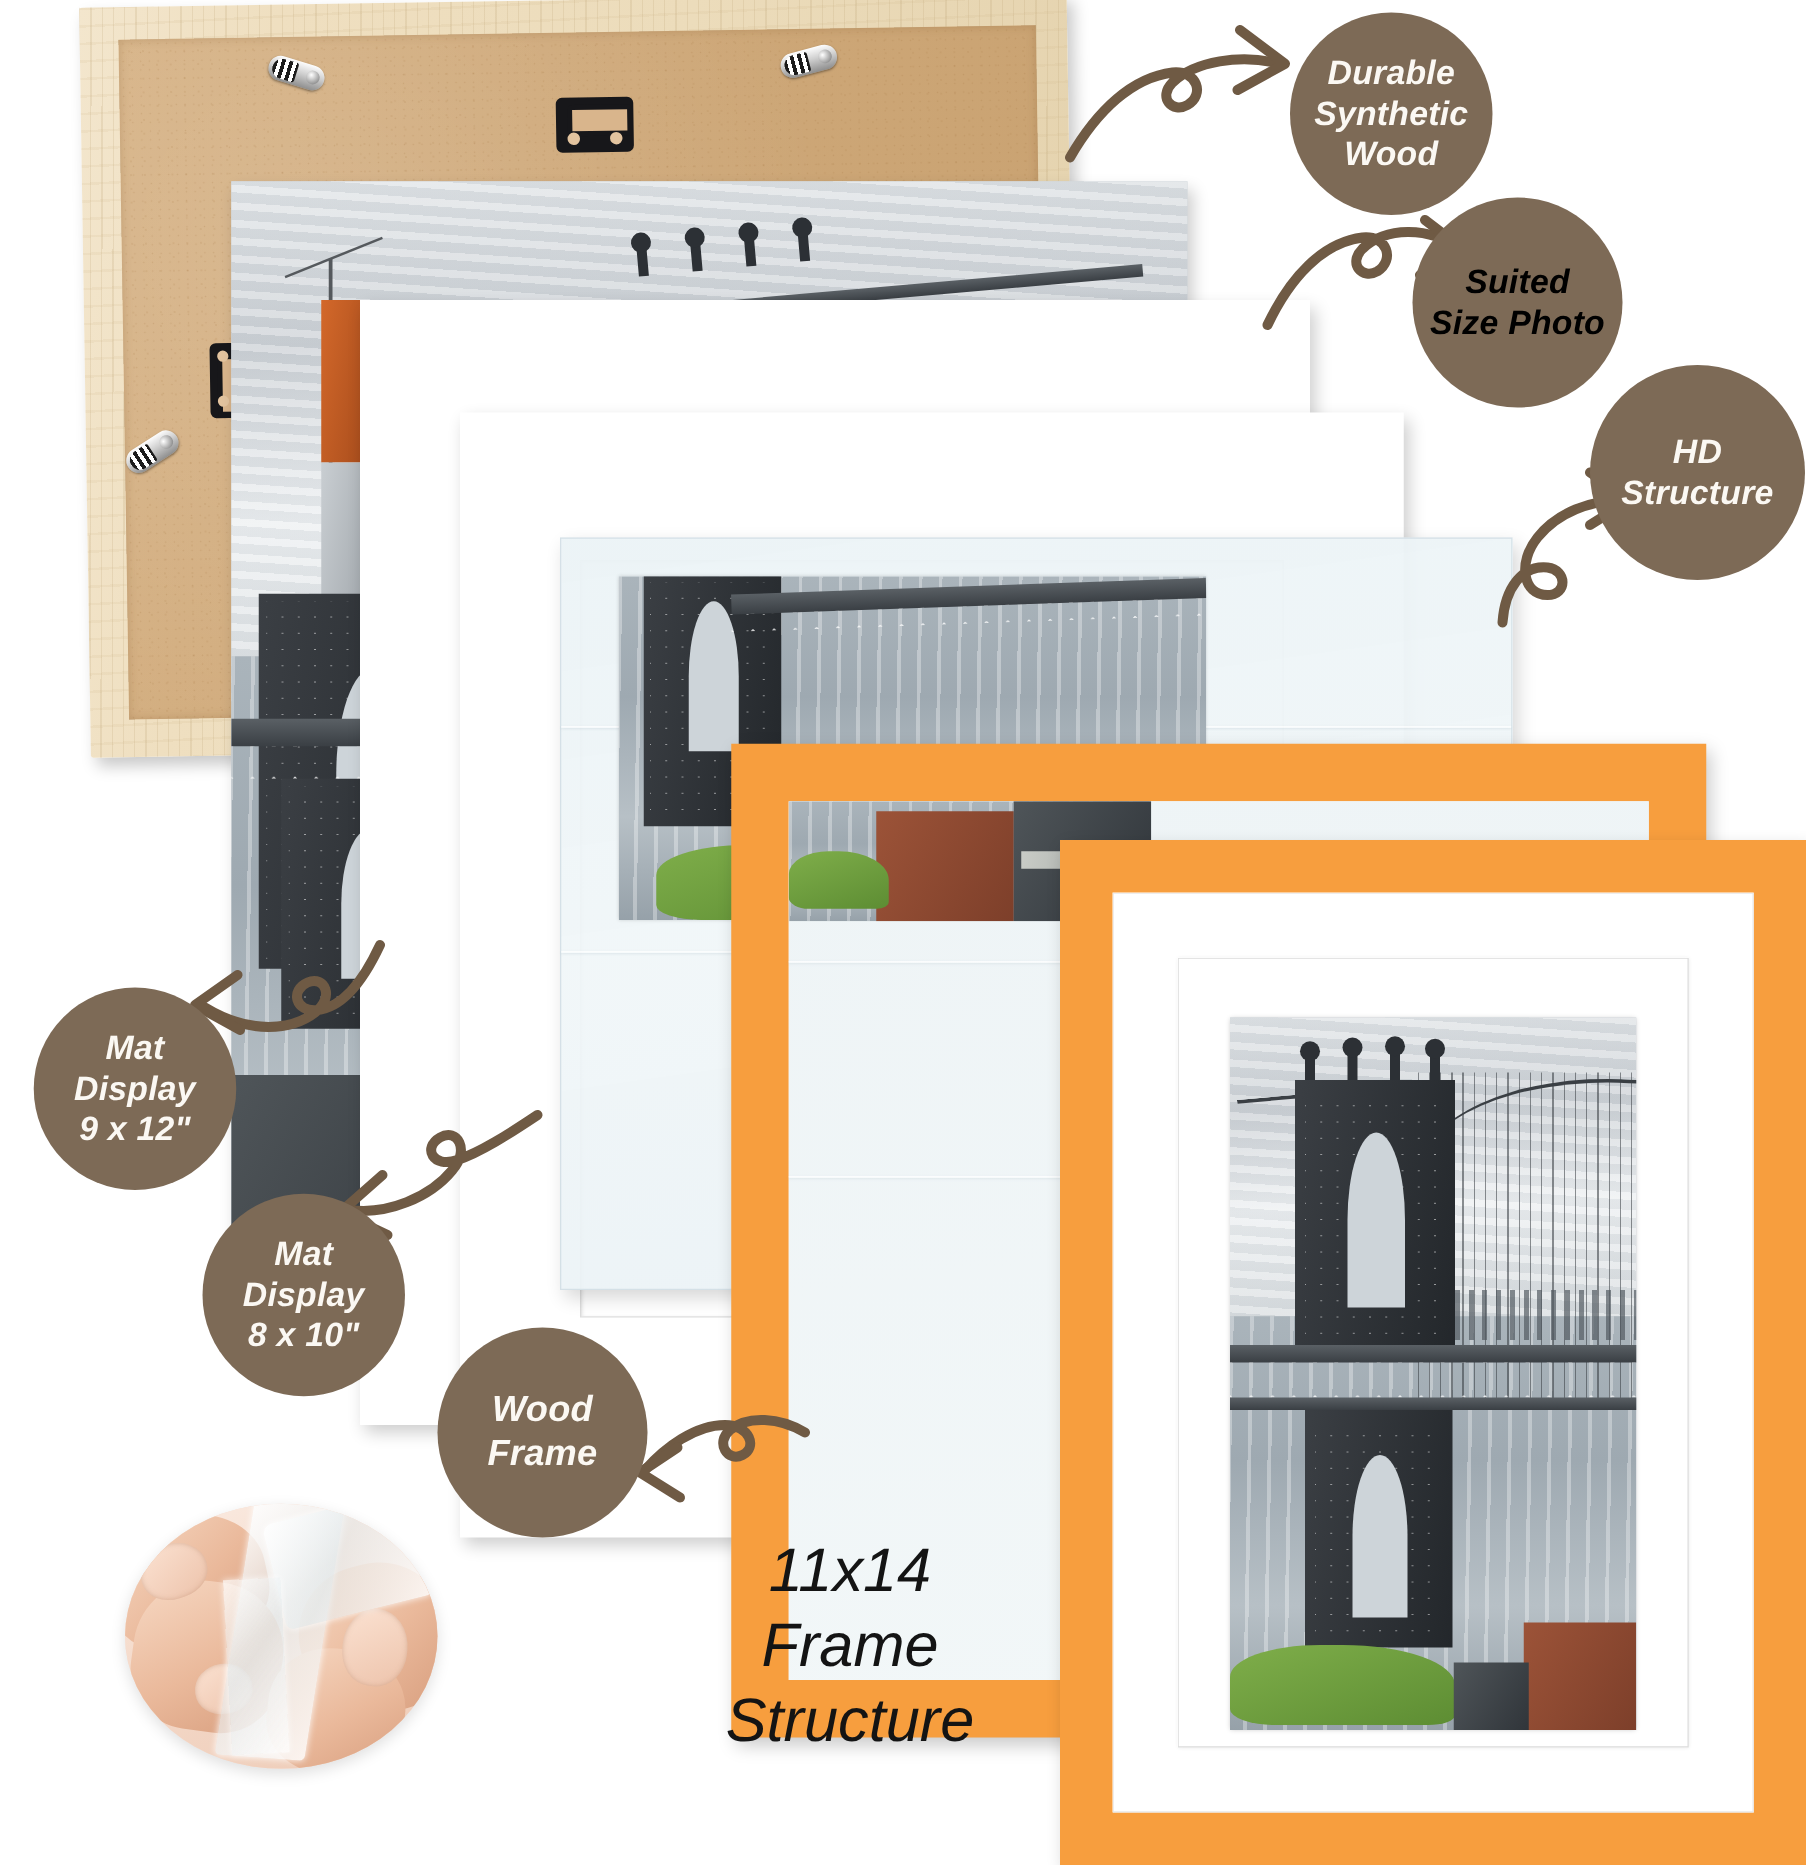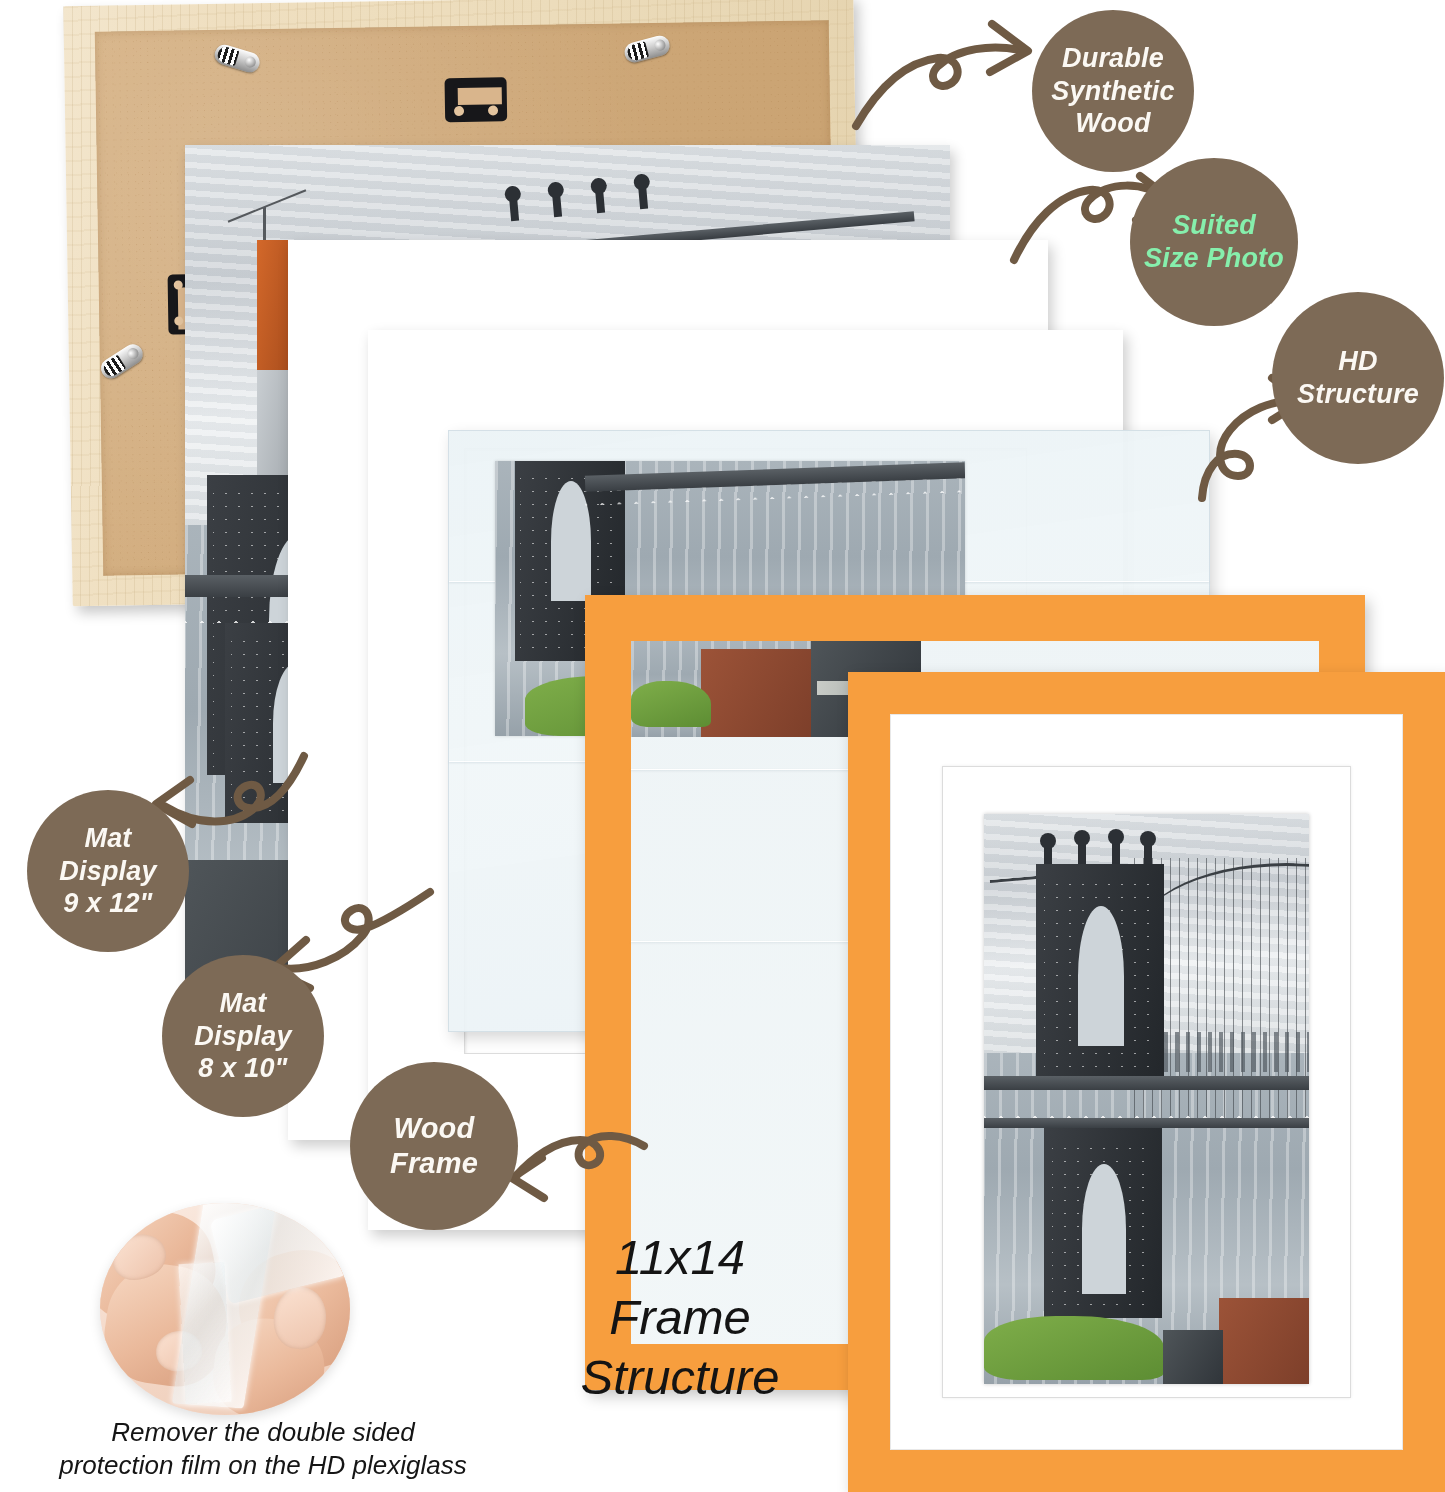--- a/index.html
+++ b/index.html
@@ -488,28 +488,26 @@
     <div class="nail" style="left:56px; top:128px; width:46px; height:40px; transform:rotate(-8deg);"></div>
 
     <div class="film" style="left:88px; top:-6px; width:72px; height:210px; transform: rotate(4deg) skewX(-5deg); border-radius:4px;"></div>
     <div class="film" style="left:118px; top:2px; width:120px; height:86px; transform: rotate(-14deg); border-radius:8px 40px 6px 6px;"></div>
     <div class="film" style="left:82px; top:60px; width:46px; height:140px; transform: rotate(-3deg); opacity:.8;"></div>
   </div>
 
   <div class="title-block">11x14
 Frame
 Structure</div>
-  <div class="caption-block">Remover the double sided
-protection film on the HD plexiglass</div>
 
   <div id="badge-host">
       <div class="badge" style="left: 1032px; top: 10px; width: 162px; height: 162px; font-size: 27px; background: rgb(125, 106, 86); color: rgb(251, 248, 243);"><span class="badge-text">Durable
 Synthetic
 Wood</span></div>
-      <div class="badge" style="left: 1130px; top: 158px; width: 168px; height: 168px; font-size: 27px; background: rgb(125, 106, 86); color: #86efac;"><span class="badge-text">Suited
+      <div class="badge" style="left: 1130px; top: 158px; width: 168px; height: 168px; font-size: 27px; background: rgb(125, 106, 86); color: #000000;"><span class="badge-text">Suited
 Size Photo</span></div>
       <div class="badge" style="left: 1272px; top: 292px; width: 172px; height: 172px; font-size: 27px; background: rgb(125, 106, 86); color: rgb(251, 248, 243);"><span class="badge-text">HD
 Structure</span></div>
       <div class="badge" style="left: 27px; top: 790px; width: 162px; height: 162px; font-size: 27px; background: rgb(125, 106, 86); color: rgb(251, 248, 243);"><span class="badge-text">Mat
 Display
 9 x 12"</span></div>
       <div class="badge" style="left: 162px; top: 955px; width: 162px; height: 162px; font-size: 27px; background: rgb(125, 106, 86); color: rgb(251, 248, 243);"><span class="badge-text">Mat
 Display
 8 x 10"</span></div>
       <div class="badge" style="left: 350px; top: 1062px; width: 168px; height: 168px; font-size: 29px; background: rgb(125, 106, 86); color: rgb(251, 248, 243);"><span class="badge-text">Wood

